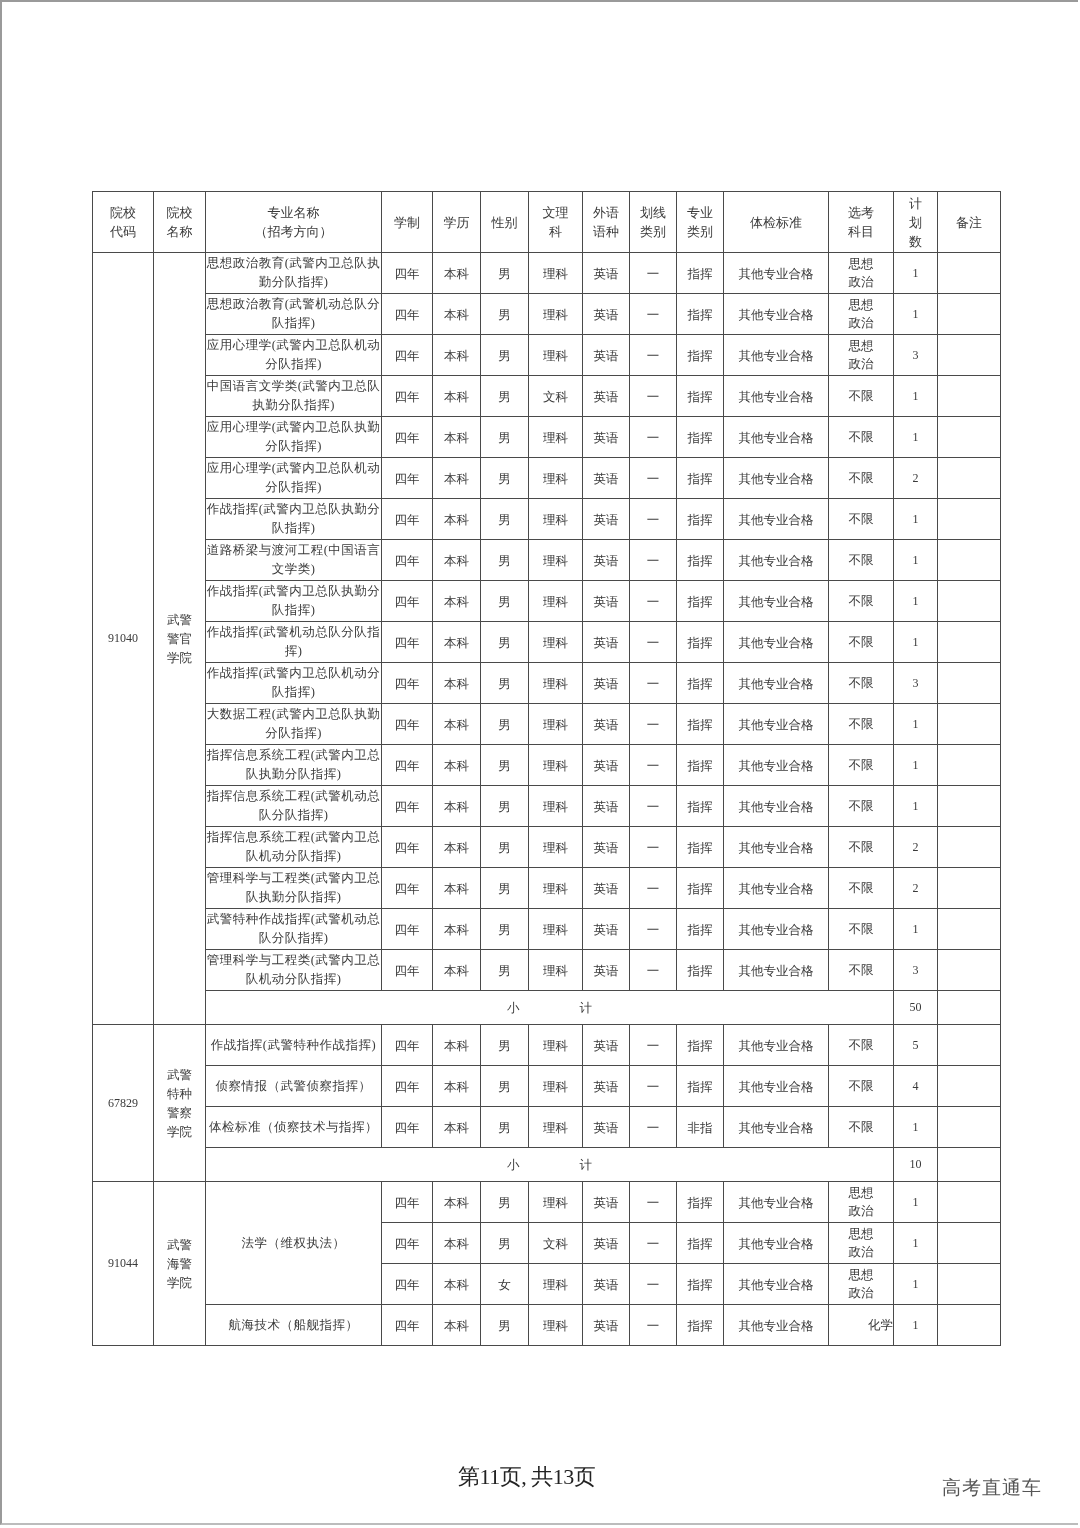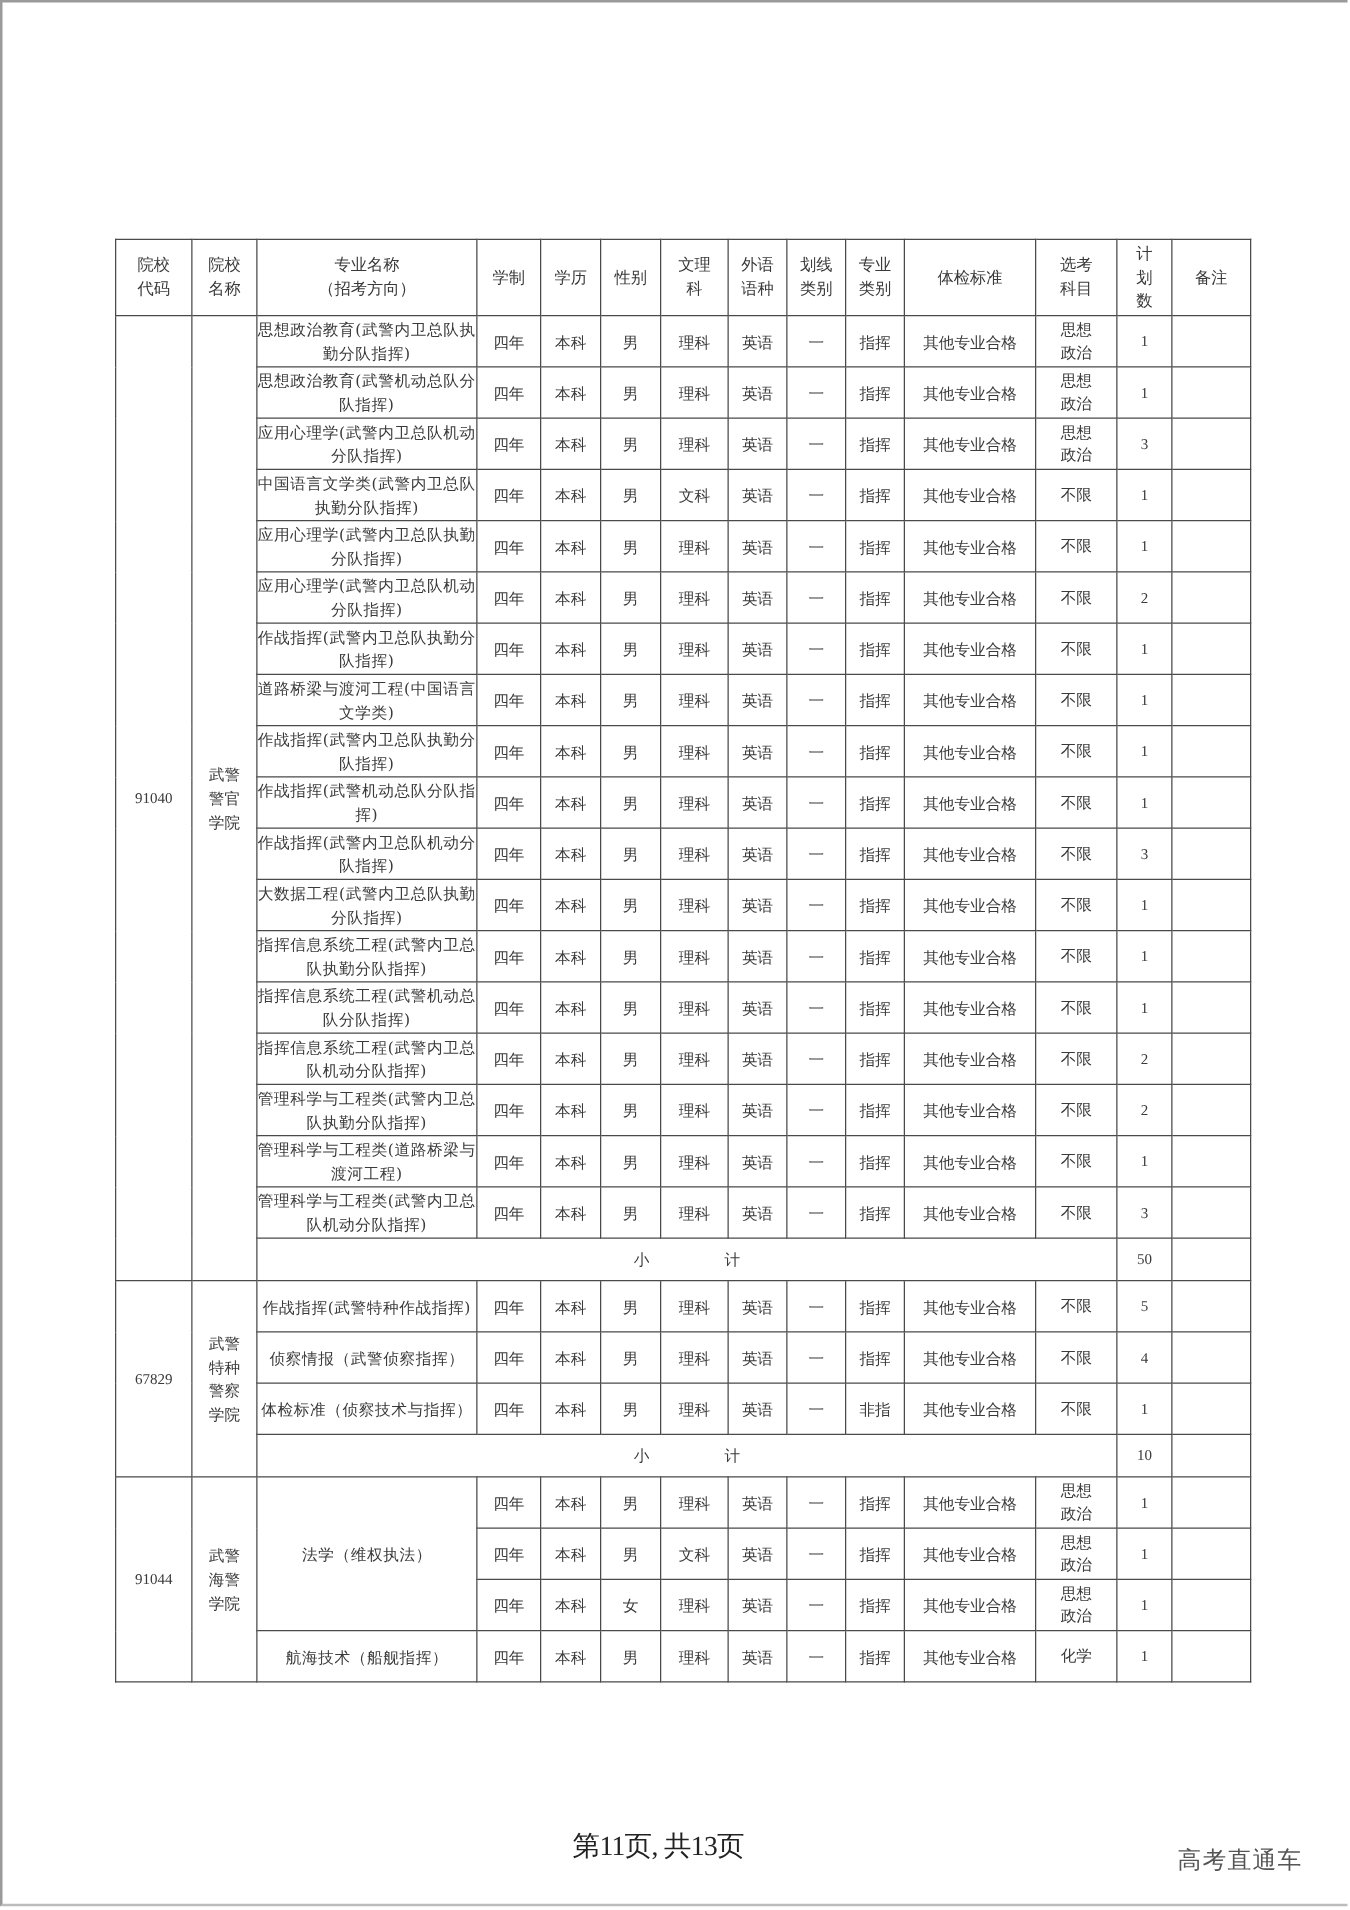--- a/index.html
+++ b/index.html
@@ -16,21 +16,21 @@
     position: absolute; left: 92px; top: 191px;
     border-collapse: collapse; table-layout: fixed;
     font-size: 12.5px; color: #3a3a3a;
   }
   table.plan td, table.plan th {
     border: 1.4px solid #4a4a4a; text-align: center; vertical-align: middle;
     padding: 0; font-weight: normal; line-height: 19px;
   }
   table.plan th { height: 60px; font-size: 13px; line-height: 19px; }
   table.plan td { height: 40px; }
-  td.major { text-align: left; padding-left: 8px; padding-right: 4px; line-height: 19px; letter-spacing: 0.5px; }
+  td.major { text-align: left; padding-left: 8px; padding-right: 4px; line-height: 19px; letter-spacing: 0.5px; font-family: Liberation Serif, serif; }
   td.college-name { line-height: 21px; }
   td.subtotal-label { letter-spacing: 0; }
   td.subtotal-label span { display: inline-block; }
   td.subtotal-label .gap { width: 60px; }
   td.num { font-family: "Liberation Serif", serif; font-size: 12px; }
   .footer-page {
     position: absolute; left: 458px; top: 1462px; font-size: 22px; color: #222;
     font-family: "Liberation Serif", serif; letter-spacing: -0.5px;
   }
   .watermark {
@@ -314,21 +314,21 @@
         <td class="" style="">理科</td>
         <td class="" style="">英语</td>
         <td class="" style="">一</td>
         <td class="" style="">指挥</td>
         <td class="" style="">其他专业合格</td>
         <td class="" style="white-space: pre-line; line-height: 18px;">不限</td>
         <td class="num" style="">2</td>
         <td class="" style=""></td>
       </tr>
       <tr>
-        <td class="major">管理科学与工程类(道路桥梁与渡河工程)</td>
+        <td class="major">武警特种作战指挥(武警机动总队分队指挥)</td>
         <td class="" style="">四年</td>
         <td class="" style="">本科</td>
         <td class="" style="">男</td>
         <td class="" style="">理科</td>
         <td class="" style="">英语</td>
         <td class="" style="">一</td>
         <td class="" style="">指挥</td>
         <td class="" style="">其他专业合格</td>
         <td class="" style="white-space: pre-line; line-height: 18px;">不限</td>
         <td class="num" style="">1</td>
@@ -455,21 +455,21 @@
       <tr>
         <td rowspan="1" class="major">航海技术（船舰指挥）</td>
         <td class="" style="">四年</td>
         <td class="" style="">本科</td>
         <td class="" style="">男</td>
         <td class="" style="">理科</td>
         <td class="" style="">英语</td>
         <td class="" style="">一</td>
         <td class="" style="">指挥</td>
         <td class="" style="">其他专业合格</td>
-        <td class="" style="white-space: pre-line; line-height: 18px;">化学</td>
+        <td class="" style="white-space: pre-line; line-height: 18px; text-align: right;">化学</td>
         <td class="num" style="">1</td>
         <td class="" style=""></td>
       </tr>
     </tbody>
 </table>
 
 <div class="footer-page">第11页, 共13页</div>
 <div class="watermark">高考直通车</div>
 
 </body></html>

